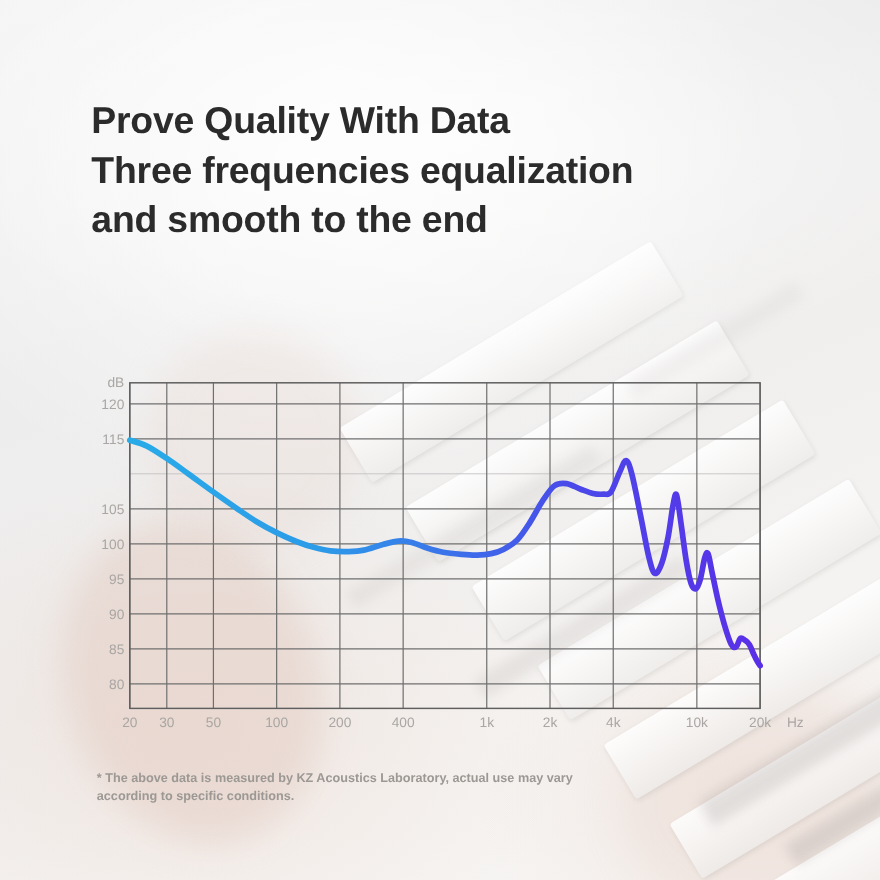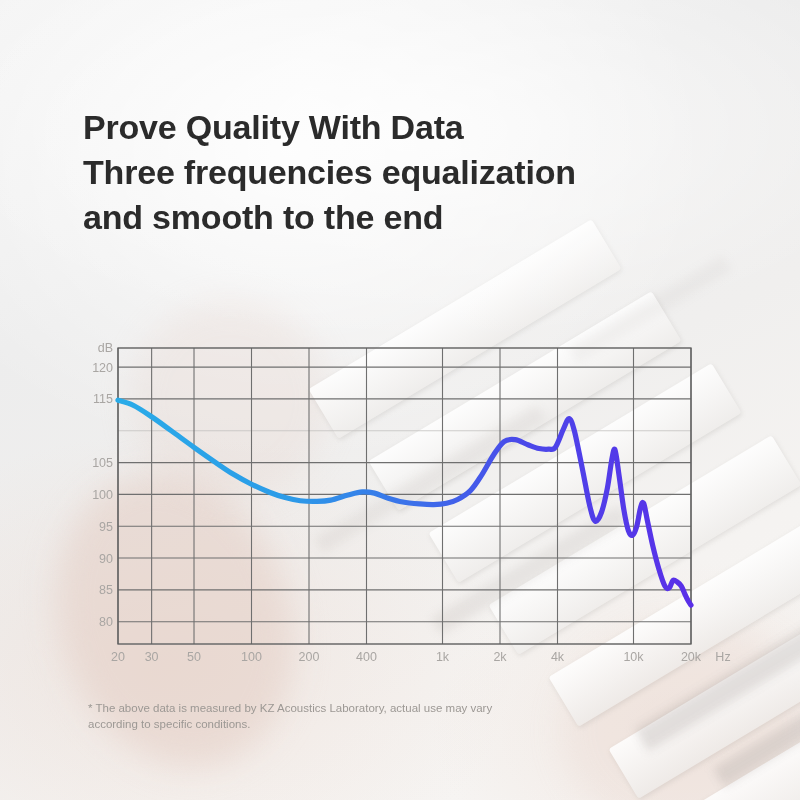--- a/index.html
+++ b/index.html
@@ -60,21 +60,20 @@
     position: absolute;
     left: 83px;
     top: 88px;
     width: 660px;
     color: #2b2b2b;
     font-weight: bold;
     font-size: 34px;
     line-height: 45px;
     letter-spacing: -0.2px;
     white-space: pre-line;
-    margin-top: 17px;
   }
 
   
   #chart-area {
     position: absolute;
     left: 0;
     top: 0;
     width: 800px;
     height: 800px;
   }
@@ -82,20 +81,21 @@
 
   #footnote {
     position: absolute;
     left: 88px;
     top: 700px;
     width: 520px;
     color: #9c9894;
     font-size: 11.5px;
     line-height: 16px;
     white-space: pre-line;
+    font-weight: bold;
   }
 </style>
 </head>
 <body>
 
 <div id="page">
 
   <div id="bg-photo">
     <div class="white-wash" style="left:-120px; top:-160px; width:820px; height:620px;"></div>
     <div class="warm-wash" style="left:-180px; top:430px; width:700px; height:470px;"></div>

